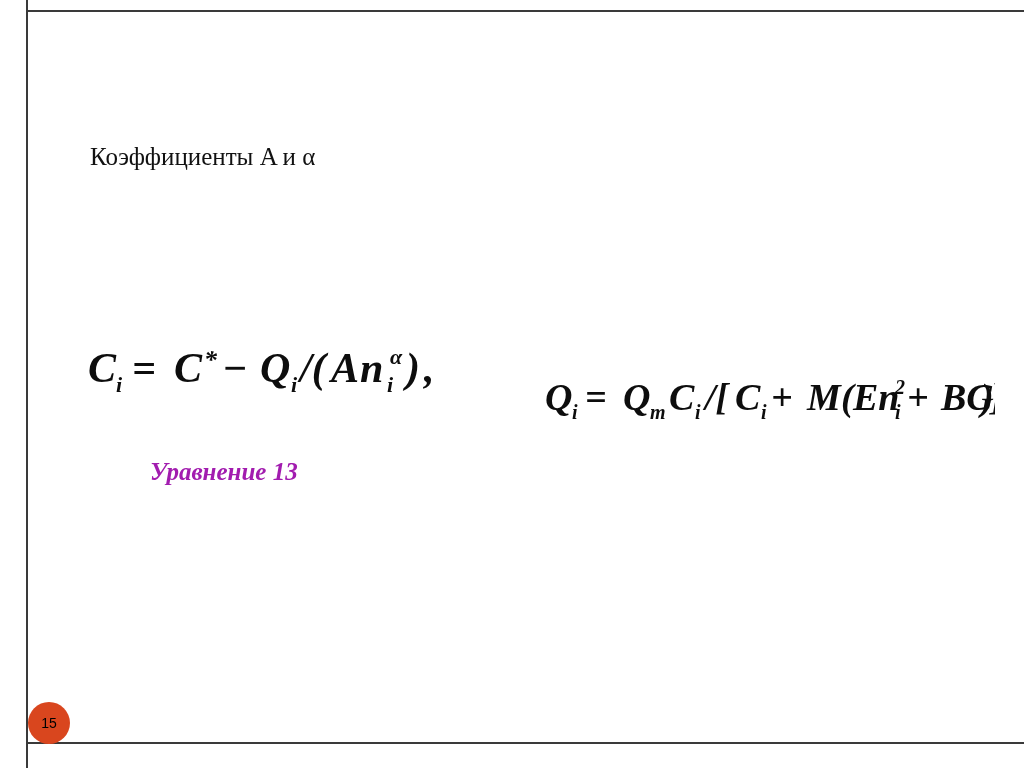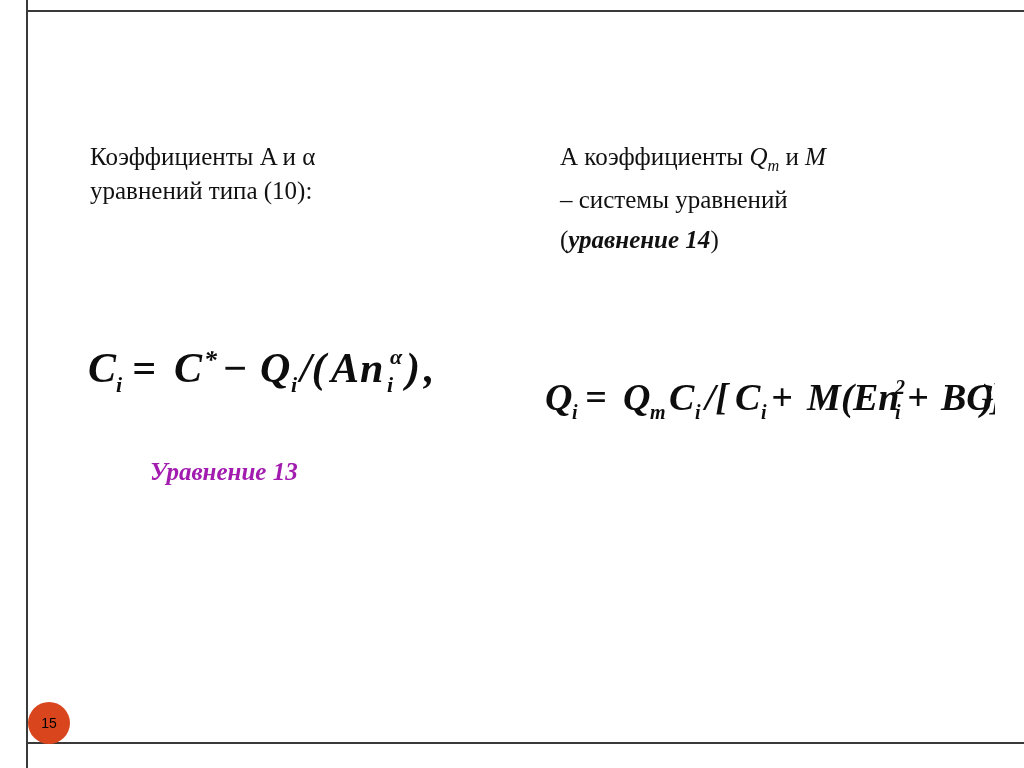--- a/index.html
+++ b/index.html
@@ -131,35 +131,23 @@
 
 <div class="slide">
 
   <div class="border-left"></div>
   <div class="border-top"></div>
   <div class="border-bottom"></div>
 
   <div class="col-left">
     <div class="body-text">
       <div>Коэффициенты A и α</div>
-      <div>уравнений типа (10):</div>
     </div>
   </div>
 
-  <div class="col-right">
-    <div class="body-text">
-      <div>
-        <span>А коэффициенты </span><span class="ital">Q</span><span class="sub">m</span><span> и </span><span class="ital">M</span>
-      </div>
-      <div>– системы уравнений</div>
-      <div class="eq-ref">
-        <span>(</span><b>уравнение 14</b><span>)</span>
-      </div>
-    </div>
-  </div>
 
   <div class="formula-left">
     <svg width="400" height="85" viewBox="0 0 400 85" aria-hidden="true">
       <g fill="#0d0d0d" font-weight="bold" font-style="italic">
         <text x="0" y="52" font-size="42">C</text>
         <text x="28" y="62" font-size="22">i</text>
         <text x="44" y="52" font-size="42">=</text>
         <text x="86" y="52" font-size="42">C</text>
         <text x="116" y="38" font-size="26">*</text>
         <text x="134" y="52" font-size="42">−</text>

